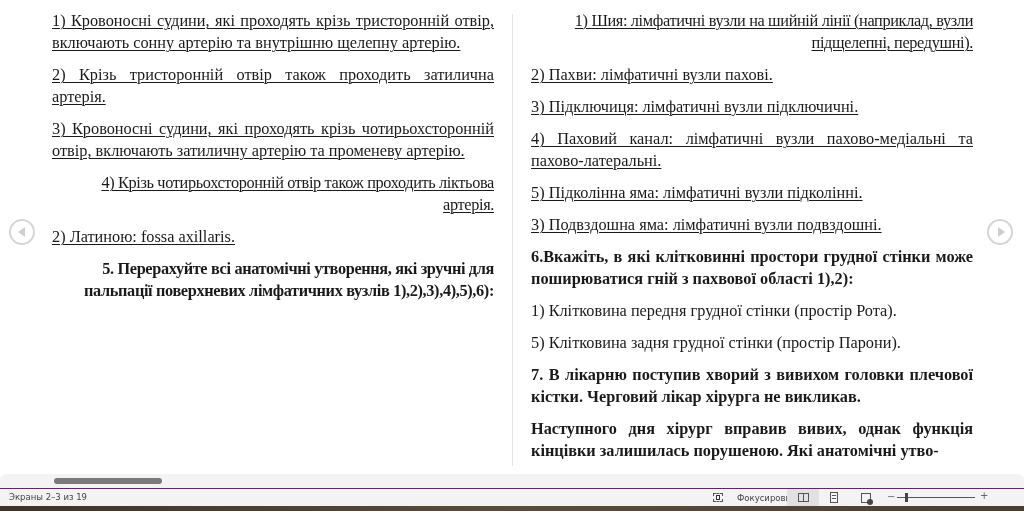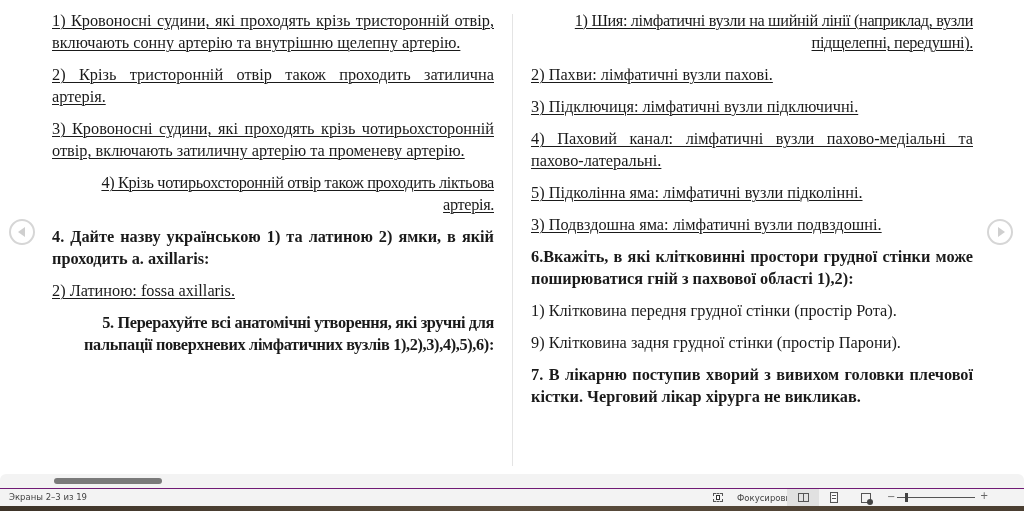--- a/index.html
+++ b/index.html
@@ -62,38 +62,38 @@
 </style>
 </head>
 <body>
 
 <div class="viewer">
   <div class="column col-left">
     <p class="para u">1) Кровоносні судини, які проходять крізь тристоронній отвір, включають сонну артерію та внутрішню щелепну артерію.</p>
     <p class="para u">2) Крізь тристоронній отвір також проходить затилична артерія.</p>
     <p class="para u">3) Кровоносні судини, які проходять крізь чотирьохсто­ронній отвір, включають затиличну артерію та променеву артерію.</p>
     <p class="para u tight">4) Крізь чотирьохсторонній отвір також проходить ліктьова артерія.</p>
-    <p class="para b">4. Дайте назву українською 1) та латиною 2) ямки, в якій проходить a. axillaris:</p>
     <p class="para u left">2) Латиною: fossa axillaris.</p>
     <p class="para b left tight">5. Перерахуйте всі анатомічні утворення, які зручні для пальпації поверхневих лімфатичних вузлів 1),2),3),4),5),6):</p>
   </div>
 
   <div class="divider"></div>
 
   <div class="column col-right">
     <p class="para u left tight">1) Шия: лімфатичні вузли на шийній лінії (наприклад, вузли підщелепні, передушні).</p>
     <p class="para u left">2) Пахви: лімфатичні вузли пахові.</p>
     <p class="para u left">3) Підключиця: лімфатичні вузли підключичні.</p>
     <p class="para u">4) Паховий канал: лімфатичні вузли пахово-медіальні та пахово-латеральні.</p>
     <p class="para u left">5) Підколінна яма: лімфатичні вузли підколінні.</p>
     <p class="para u left">3) Подвздошна яма: лімфатичні вузли подвздошні.</p>
     <p class="para b">6.Вкажіть, в які клітковинні простори грудної стінки може поширюватися гній з пахвової області 1),2):</p>
     <p class="para left">1) Клітковина передня грудної стінки (простір Рота).</p>
-    <p class="para left">9) Клітковина задня грудної стінки (простір Парони).</p>
+    <p class="para left">5) Клітковина задня грудної стінки (простір Парони).</p>
     <p class="para b">7. В лікарню поступив хворий з вивихом головки пле­чової кістки. Черговий лікар хірурга не викликав.</p>
+    <p class="para b">Наступного дня хірург вправив вивих, однак функція кінцівки залишилась порушеною. Які анатомічні утво-</p>
   </div>
 
   <div class="nav-arrow nav-left">
     <span class="tri-left"></span>
   </div>
   <div class="nav-arrow nav-right">
     <span class="tri-right"></span>
   </div>
 </div>
 

